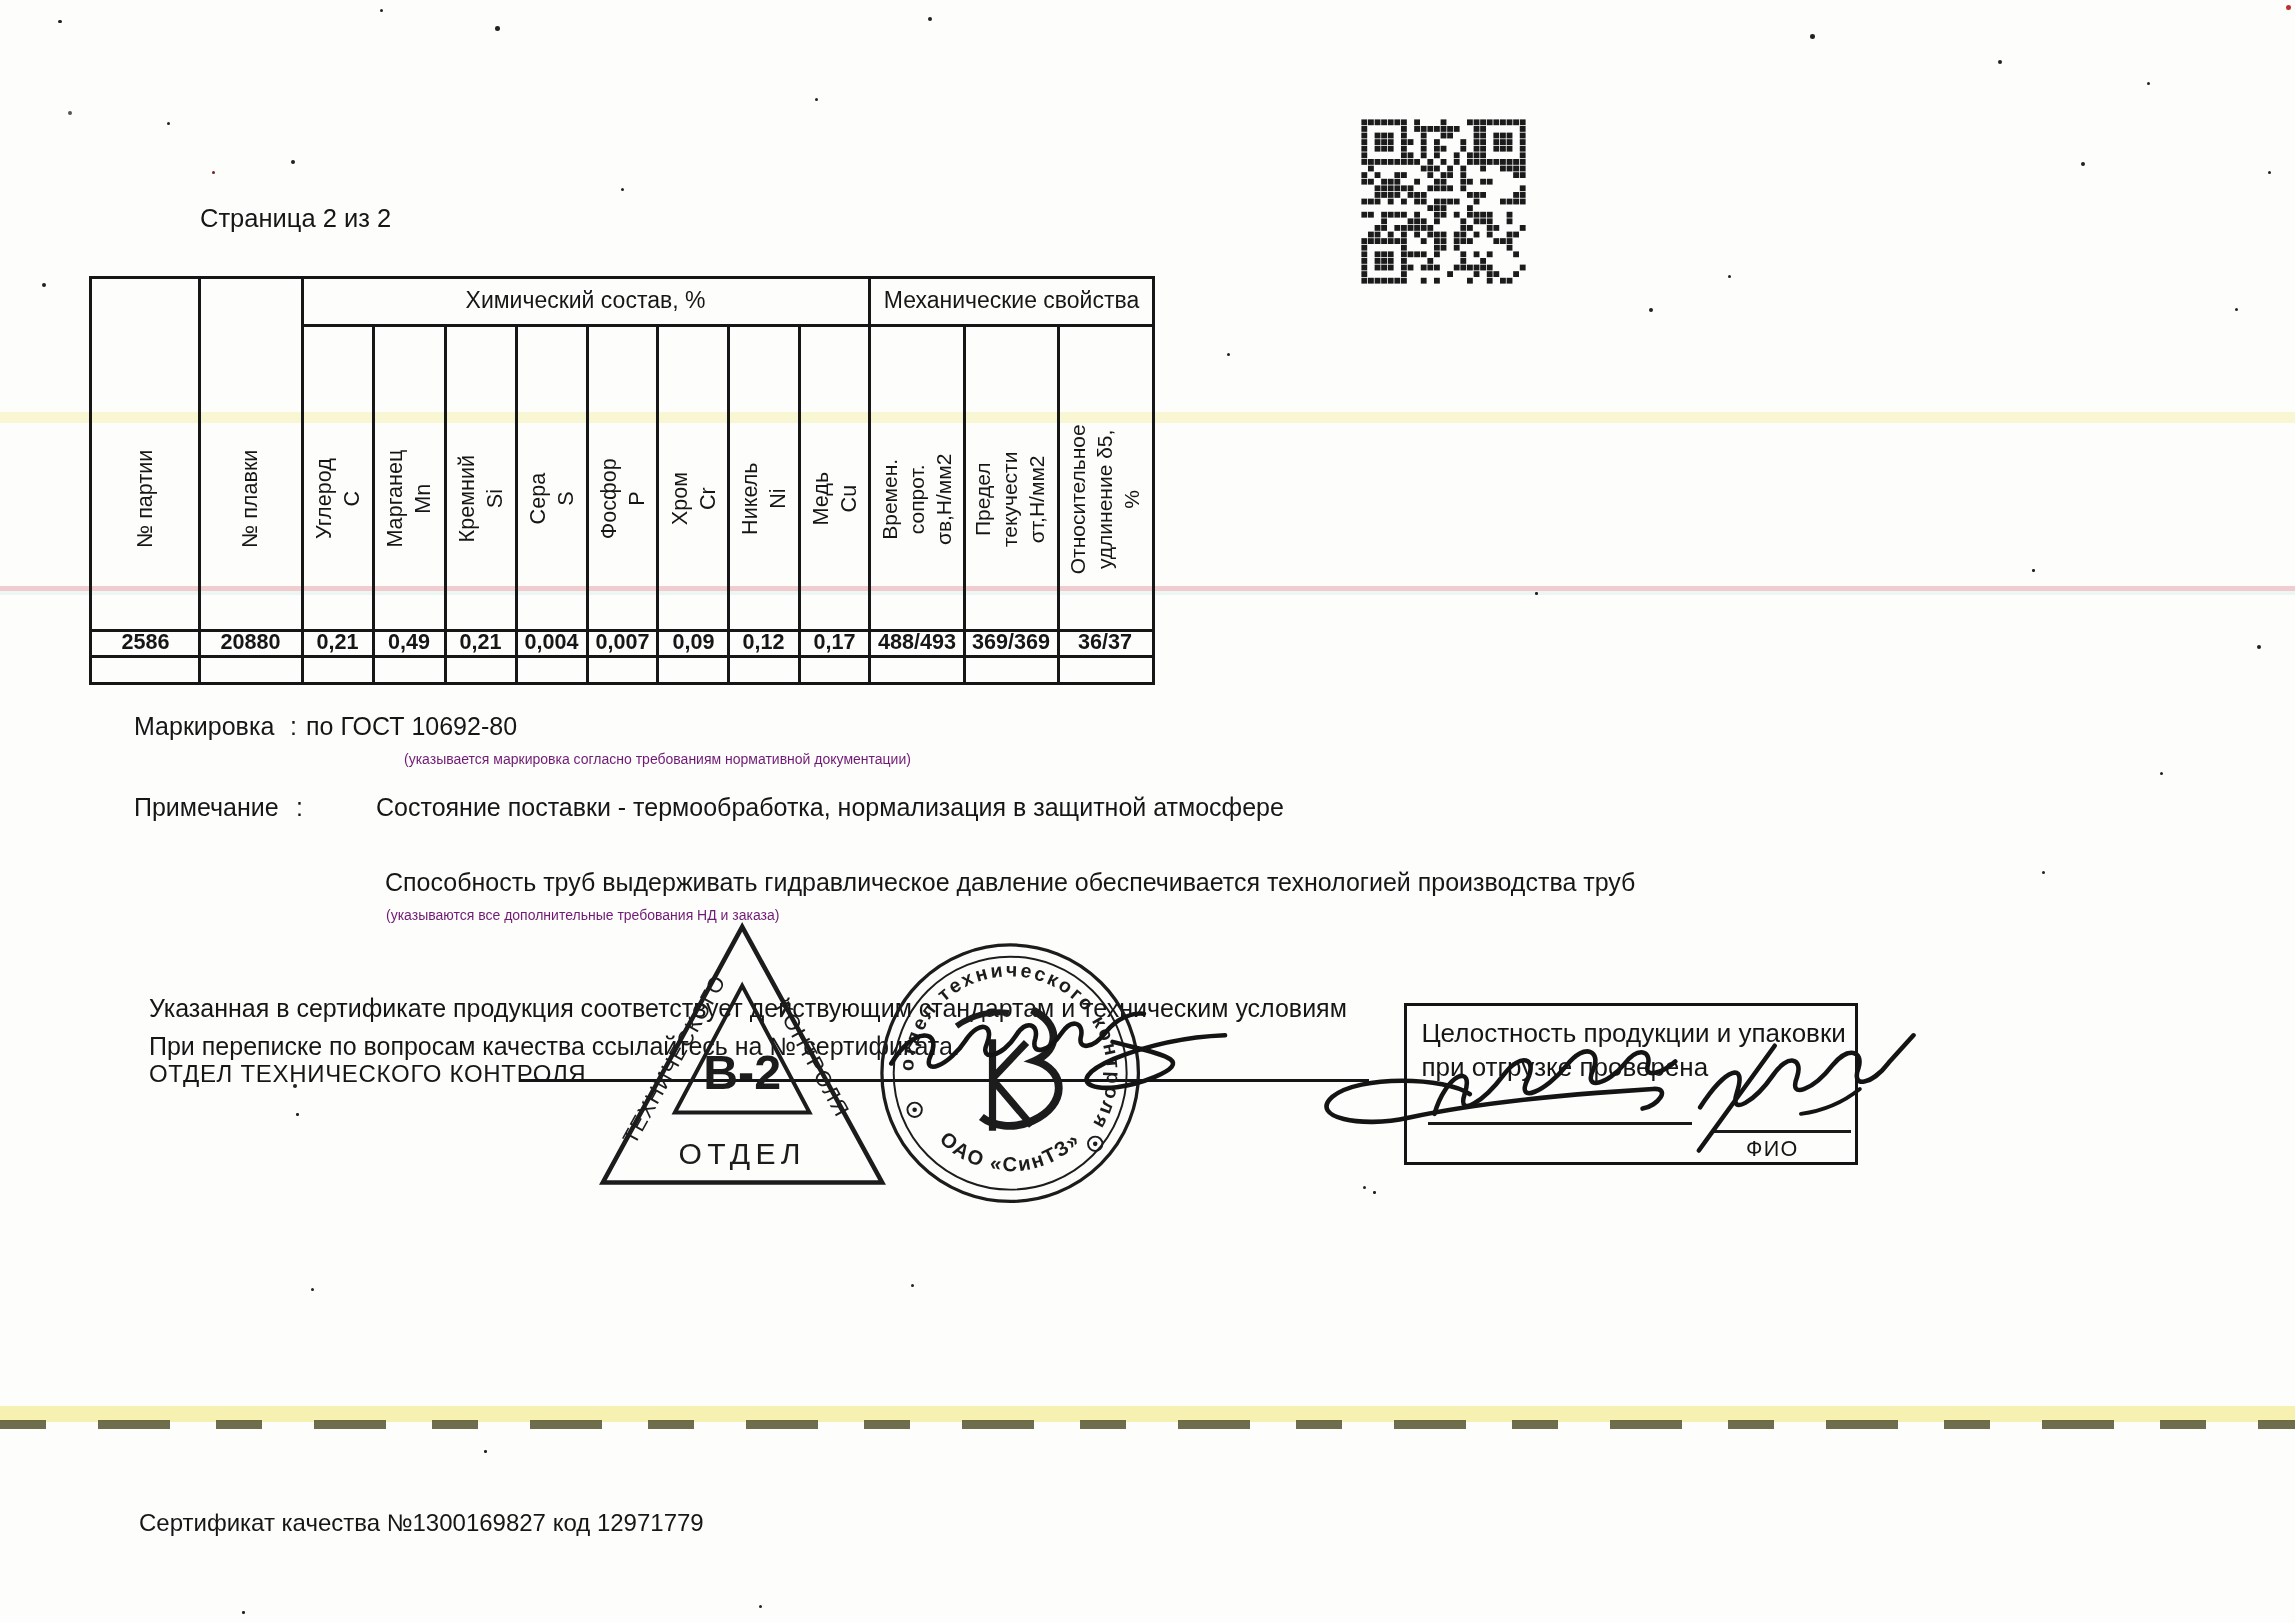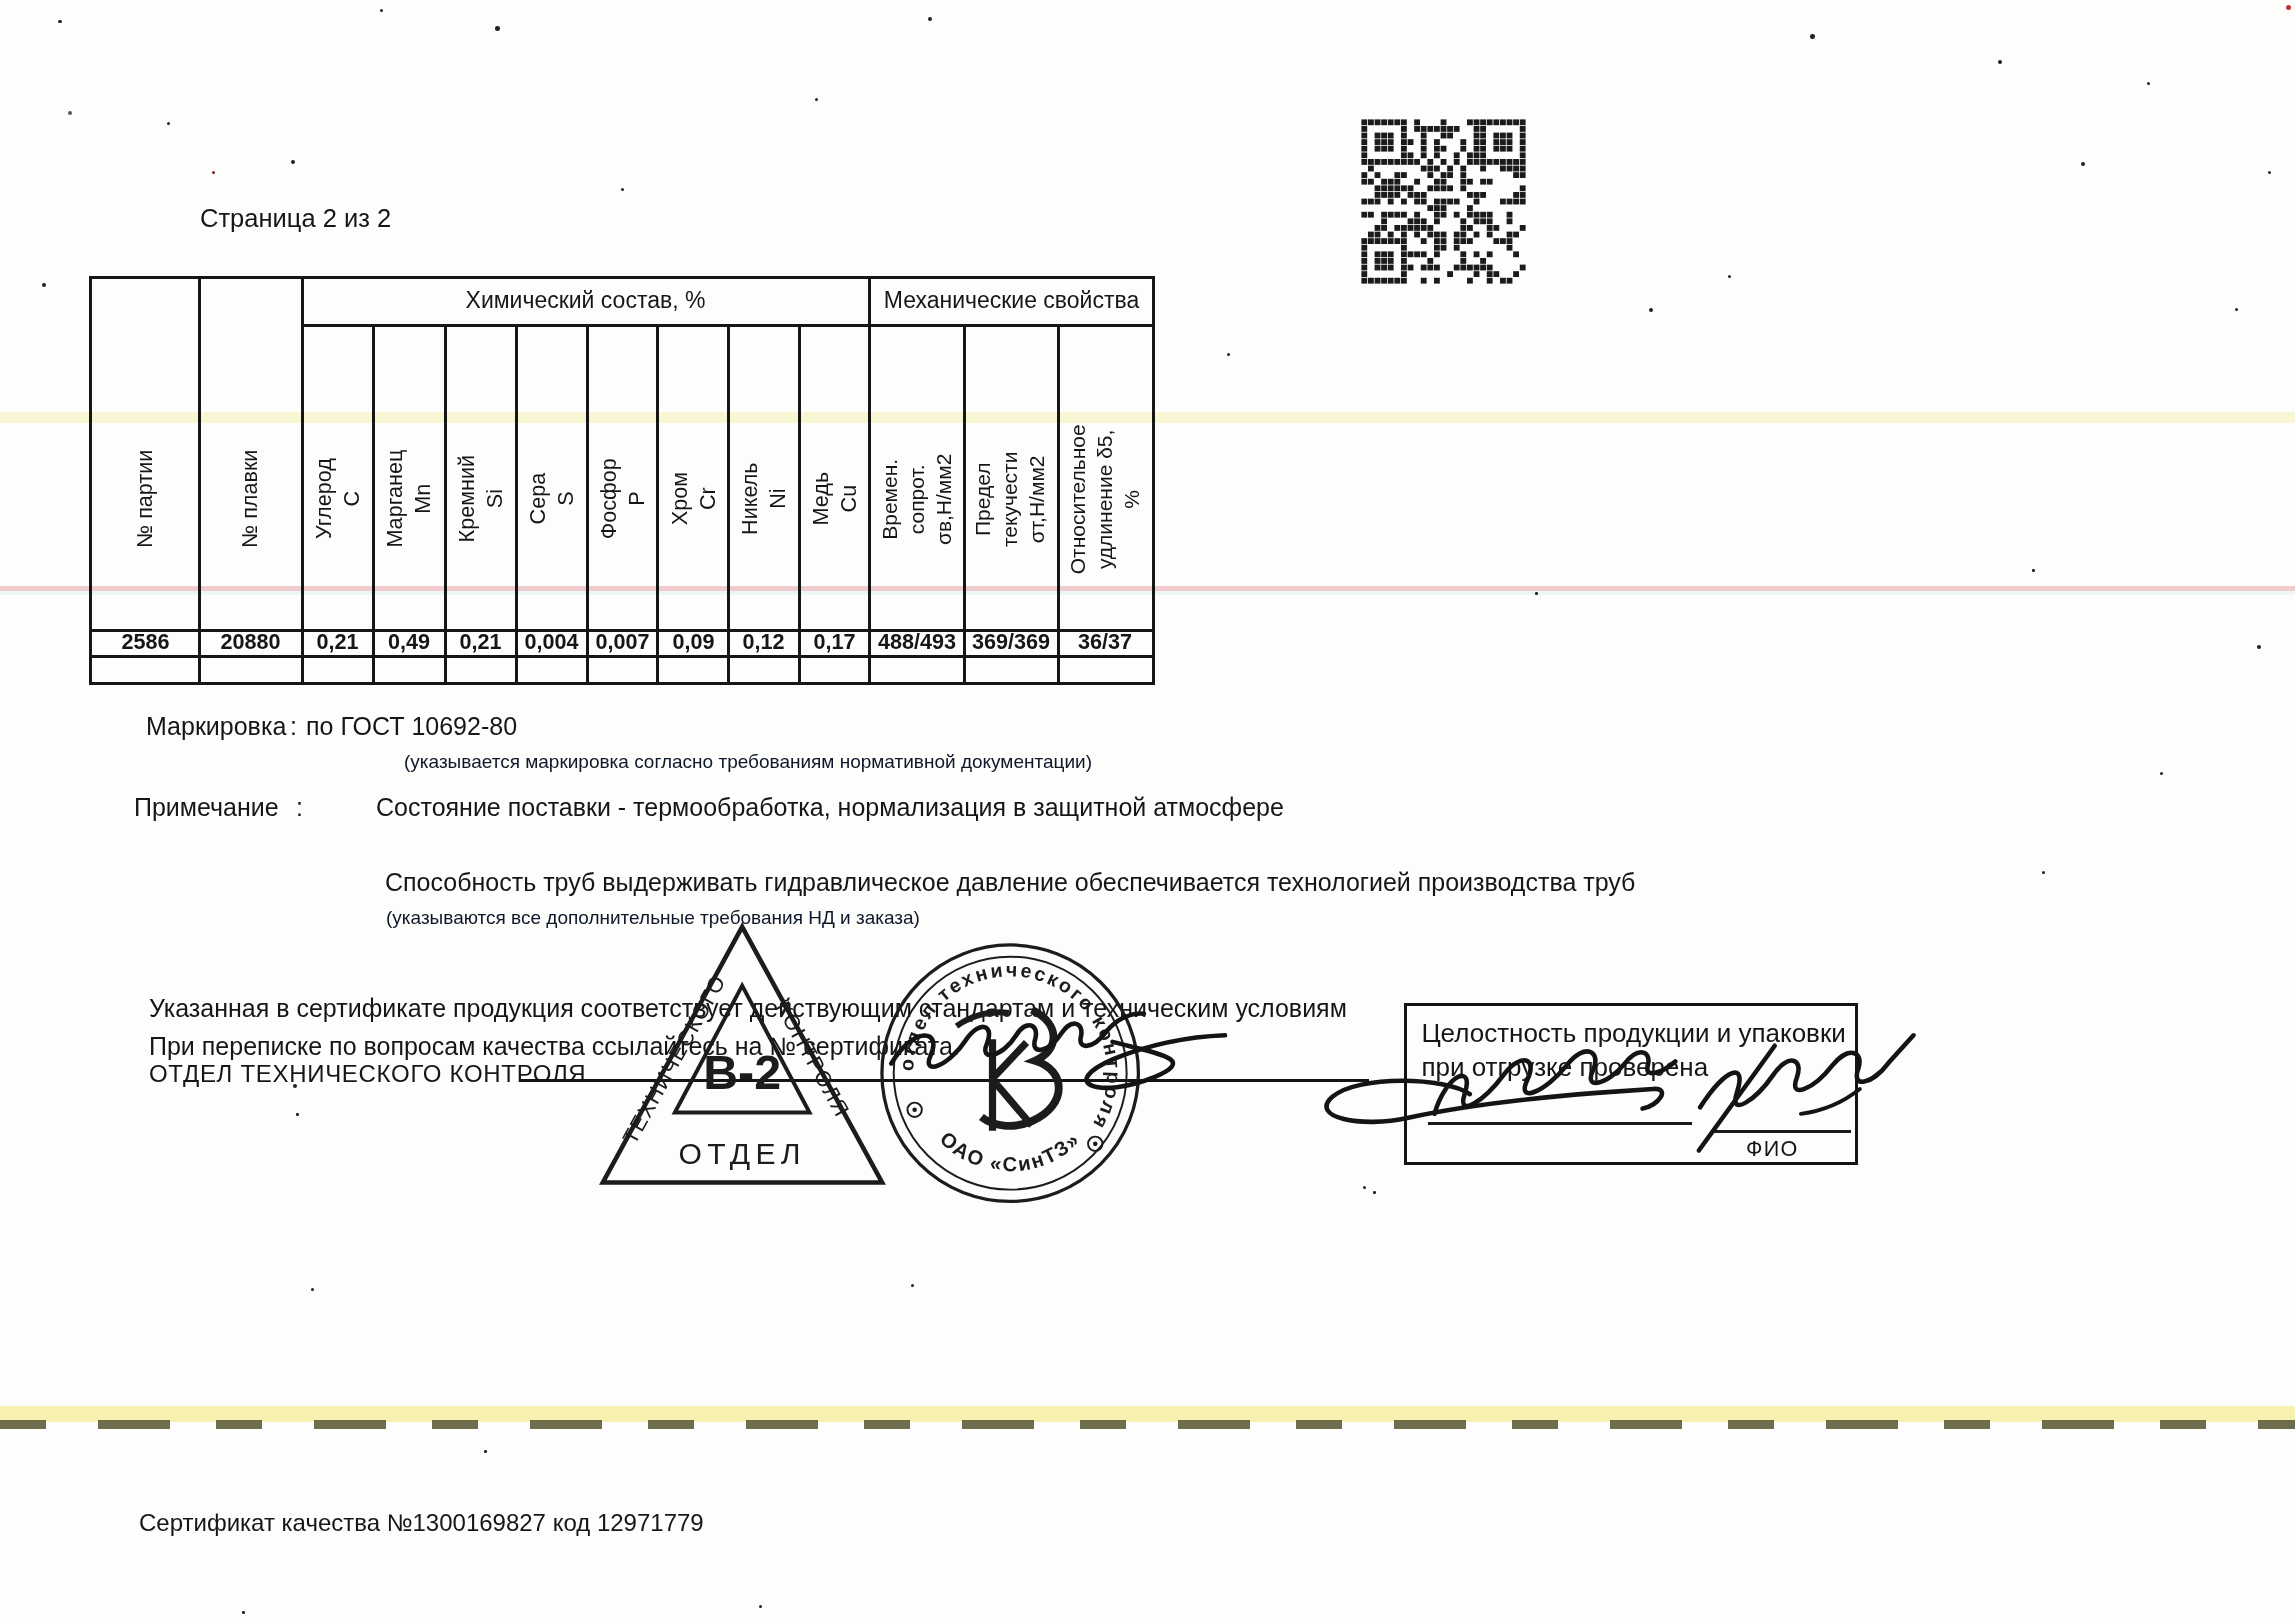--- a/index.html
+++ b/index.html
@@ -1,21 +1,21 @@
 <!DOCTYPE html>
 <html style="font-size:10.5px"><head>
 <meta charset="utf-8">
 <style>
   html,body{margin:0;padding:0;background:#e9e9e9;}
   .page{position:relative;width:2295px;height:1623px;background:#fdfdfb;overflow:hidden;
         font-family:"Liberation Sans",sans-serif;color:#161616;}
   .abs{position:absolute;}
   .scanline{position:absolute;left:0;width:2295px;pointer-events:none;}
   .txt{position:absolute;white-space:nowrap;}
-  .subnote{font-size:19px;color:#0f172a;}
+  .subnote{font-size:14px;color:#701a75;}
   .body38{font-size:25px;}
   
   #tbl{position:absolute;left:89px;top:276px;width:1060px;height:403px;border:3.3px solid #161616;}
   .tline{position:absolute;background:#161616;}
   .gh{position:absolute;display:flex;align-items:center;justify-content:center;
       font-size:23px;}
   .vcell{position:absolute;display:flex;align-items:center;justify-content:center;
          padding-top:42px;box-sizing:border-box;overflow:visible;}
   .vlabel{transform:rotate(-90deg);white-space:pre-line;text-align:center;
           font-size:21.6px;line-height:1.28;}
@@ -428,21 +428,21 @@
       <div class="dcell" style="left: 424px; top: 351px; width: 71px; height: 24px;">0,004</div>
       <div class="dcell" style="left: 495px; top: 351px; width: 71px; height: 24px;">0,007</div>
       <div class="dcell" style="left: 566px; top: 351px; width: 71px; height: 24px;">0,09</div>
       <div class="dcell" style="left: 636px; top: 351px; width: 71px; height: 24px;">0,12</div>
       <div class="dcell" style="left: 707px; top: 351px; width: 71px; height: 24px;">0,17</div>
       <div class="dcell" style="left: 778px; top: 351px; width: 94px; height: 24px;">488/493</div>
       <div class="dcell" style="left: 872px; top: 351px; width: 94px; height: 24px;">369/369</div>
       <div class="dcell" style="left: 966px; top: 351px; width: 94px; height: 24px;">36/37</div>
     </div>
 
-  <div class="txt body38" style="left:134px;top:712px;margin-left:12px;">Маркировка</div>
+  <div class="txt body38" style="left:134px;top:712px;">Маркировка</div>
   <div class="txt body38" style="left:290px;top:712px;">:</div>
   <div class="txt body38" style="left:306px;top:712px;">по ГОСТ 10692-80</div>
   <div class="txt subnote" style="left:404px;top:751px;">(указывается маркировка согласно требованиям нормативной документации)</div>
 
   <div class="txt body38" style="left:134px;top:793px;">Примечание</div>
   <div class="txt body38" style="left:296px;top:793px;">:</div>
   <div class="txt body38" style="left:376px;top:793px;">Состояние поставки - термообработка, нормализация в защитной атмосфере</div>
   <div class="txt body38" style="left:376px;top:868px;margin-left:9px;">Способность труб выдерживать гидравлическое давление обеспечивается технологией производства труб</div>
   <div class="txt subnote" style="left:386px;top:907px;">(указываются все дополнительные требования НД и заказа)</div>
 

